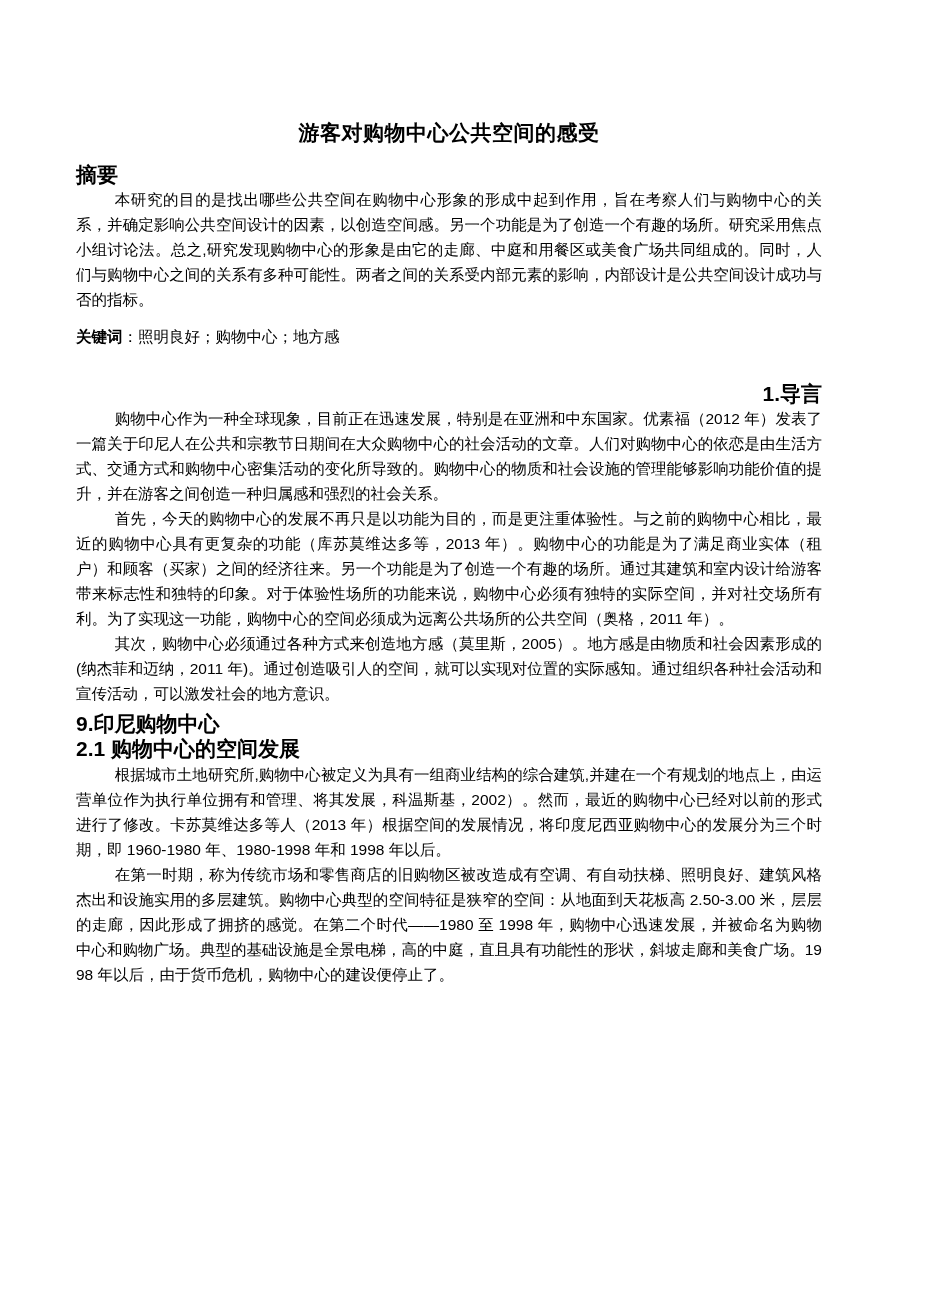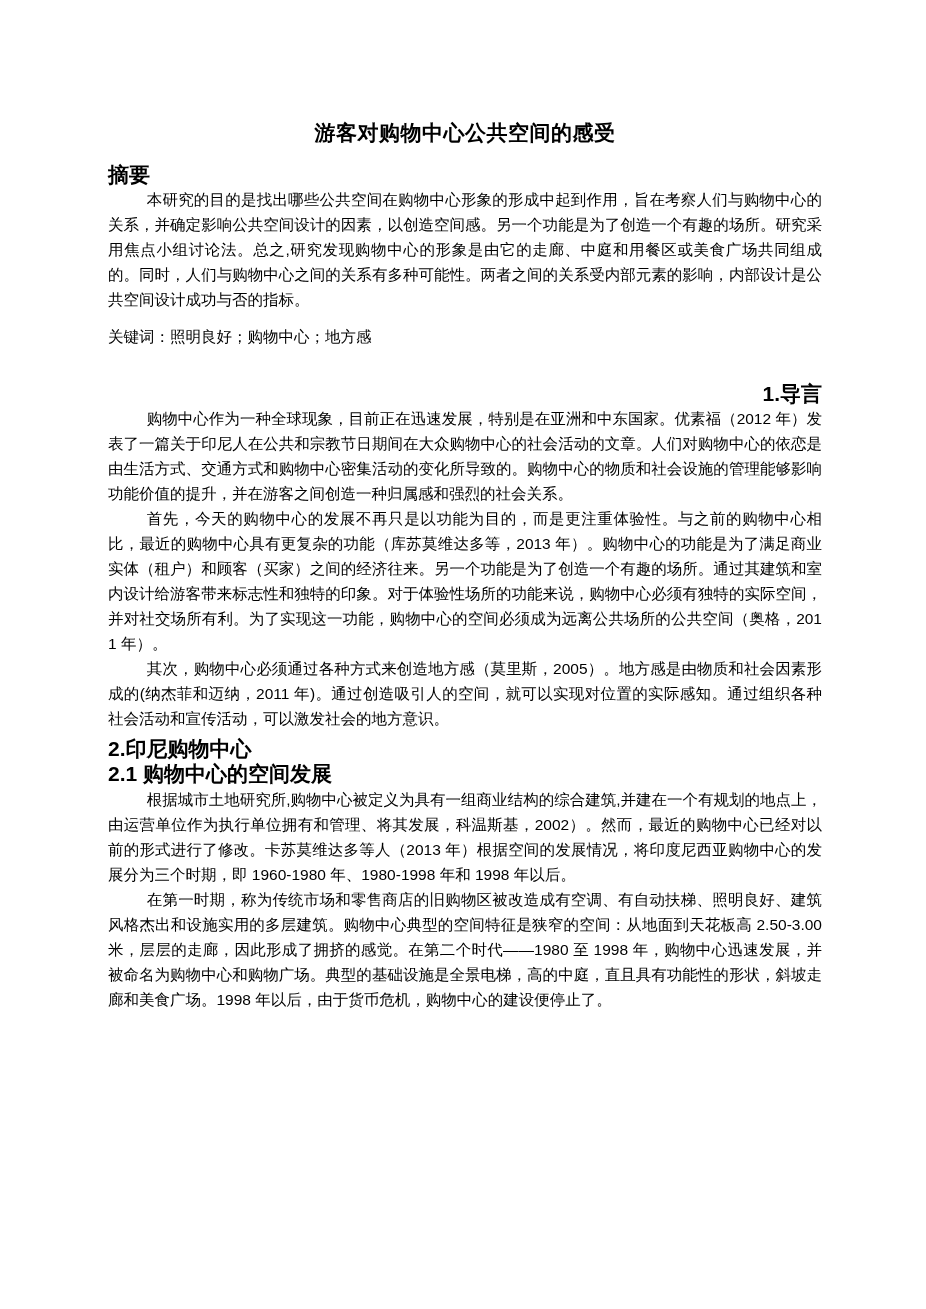--- a/index.html
+++ b/index.html
@@ -10,21 +10,21 @@
   .page {
     position: relative;
     width: 926px;
     height: 1309px;
     background: #ffffff;
     color: #000000;
     font-family: "Liberation Sans", "DejaVu Sans", sans-serif;
     overflow: hidden;
   }
   .content {
-    padding: 118px 104px 0 108px;
+    padding: 118px 104px 0 76px;
   }
   .title {
     font-size: 21px;
     line-height: 30px;
     font-weight: 700;
     text-align: center;
     letter-spacing: 0.5px;
     margin: 0 0 14px 0;
   }
   .h {
@@ -39,21 +39,21 @@
     margin: 0;
     text-align: justify;
     text-indent: 2.5em;
     word-break: break-all;
   }
   .keywords {
     font-size: 15.5px;
     line-height: 25px;
     margin: 12px 0 0 0;
   }
-  .kw-label { font-weight: 400; }
+  .kw-label { font-weight: 700; }
   .intro-h { margin-top: 32px; text-align: right; }
   .s2-h { margin-top: 5px; }
   .s2-sub { margin-top: 0; line-height: 26px; }
 </style>
 </head>
 <body>
 
 <div class="page">
   <div class="content">
 
@@ -62,19 +62,19 @@
     <h2 class="h abstract-h">摘要</h2>
     <p class="body">本研究的目的是找出哪些公共空间在购物中心形象的形成中起到作用，旨在考察人们与购物中心的关系，并确定影响公共空间设计的因素，以创造空间感。另一个功能是为了创造一个有趣的场所。研究采用焦点小组讨论法。总之,研究发现购物中心的形象是由它的走廊、中庭和用餐区或美食广场共同组成的。同时，人们与购物中心之间的关系有多种可能性。两者之间的关系受内部元素的影响，内部设计是公共空间设计成功与否的指标。</p>
 
     <p class="keywords"><span class="kw-label">关键词</span><span class="kw-colon">：</span><span class="kw-text">照明良好；购物中心；地方感</span></p>
 
     <h2 class="h intro-h">1.导言</h2>
     <p class="body">购物中心作为一种全球现象，目前正在迅速发展，特别是在亚洲和中东国家。优素福（2012 年）发表了一篇关于印尼人在公共和宗教节日期间在大众购物中心的社会活动的文章。人们对购物中心的依恋是由生活方式、交通方式和购物中心密集活动的变化所导致的。购物中心的物质和社会设施的管理能够影响功能价值的提升，并在游客之间创造一种归属感和强烈的社会关系。</p>
     <p class="body">首先，今天的购物中心的发展不再只是以功能为目的，而是更注重体验性。与之前的购物中心相比，最近的购物中心具有更复杂的功能（库苏莫维达多等，2013 年）。购物中心的功能是为了满足商业实体（租户）和顾客（买家）之间的经济往来。另一个功能是为了创造一个有趣的场所。通过其建筑和室内设计给游客带来标志性和独特的印象。对于体验性场所的功能来说，购物中心必须有独特的实际空间，并对社交场所有利。为了实现这一功能，购物中心的空间必须成为远离公共场所的公共空间（奥格，2011 年）。</p>
     <p class="body">其次，购物中心必须通过各种方式来创造地方感（莫里斯，2005）。地方感是由物质和社会因素形成的(纳杰菲和迈纳，2011 年)。通过创造吸引人的空间，就可以实现对位置的实际感知。通过组织各种社会活动和宣传活动，可以激发社会的地方意识。</p>
 
-    <h2 class="h s2-h">2.印尼购物中心</h2>
+    <h2 class="h s2-h">9.印尼购物中心</h2>
     <h2 class="h s2-sub">2.1 购物中心的空间发展</h2>
     <p class="body">根据城市土地研究所,购物中心被定义为具有一组商业结构的综合建筑,并建在一个有规划的地点上，由运营单位作为执行单位拥有和管理、将其发展，科温斯基，2002）。然而，最近的购物中心已经对以前的形式进行了修改。卡苏莫维达多等人（2013 年）根据空间的发展情况，将印度尼西亚购物中心的发展分为三个时期，即 1960-1980 年、1980-1998 年和 1998 年以后。</p>
     <p class="body">在第一时期，称为传统市场和零售商店的旧购物区被改造成有空调、有自动扶梯、照明良好、建筑风格杰出和设施实用的多层建筑。购物中心典型的空间特征是狭窄的空间：从地面到天花板高 2.50-3.00 米，层层的走廊，因此形成了拥挤的感觉。在第二个时代——1980 至 1998 年，购物中心迅速发展，并被命名为购物中心和购物广场。典型的基础设施是全景电梯，高的中庭，直且具有功能性的形状，斜坡走廊和美食广场。1998 年以后，由于货币危机，购物中心的建设便停止了。</p>
 
   </div>
 </div>
 
 </body></html>

